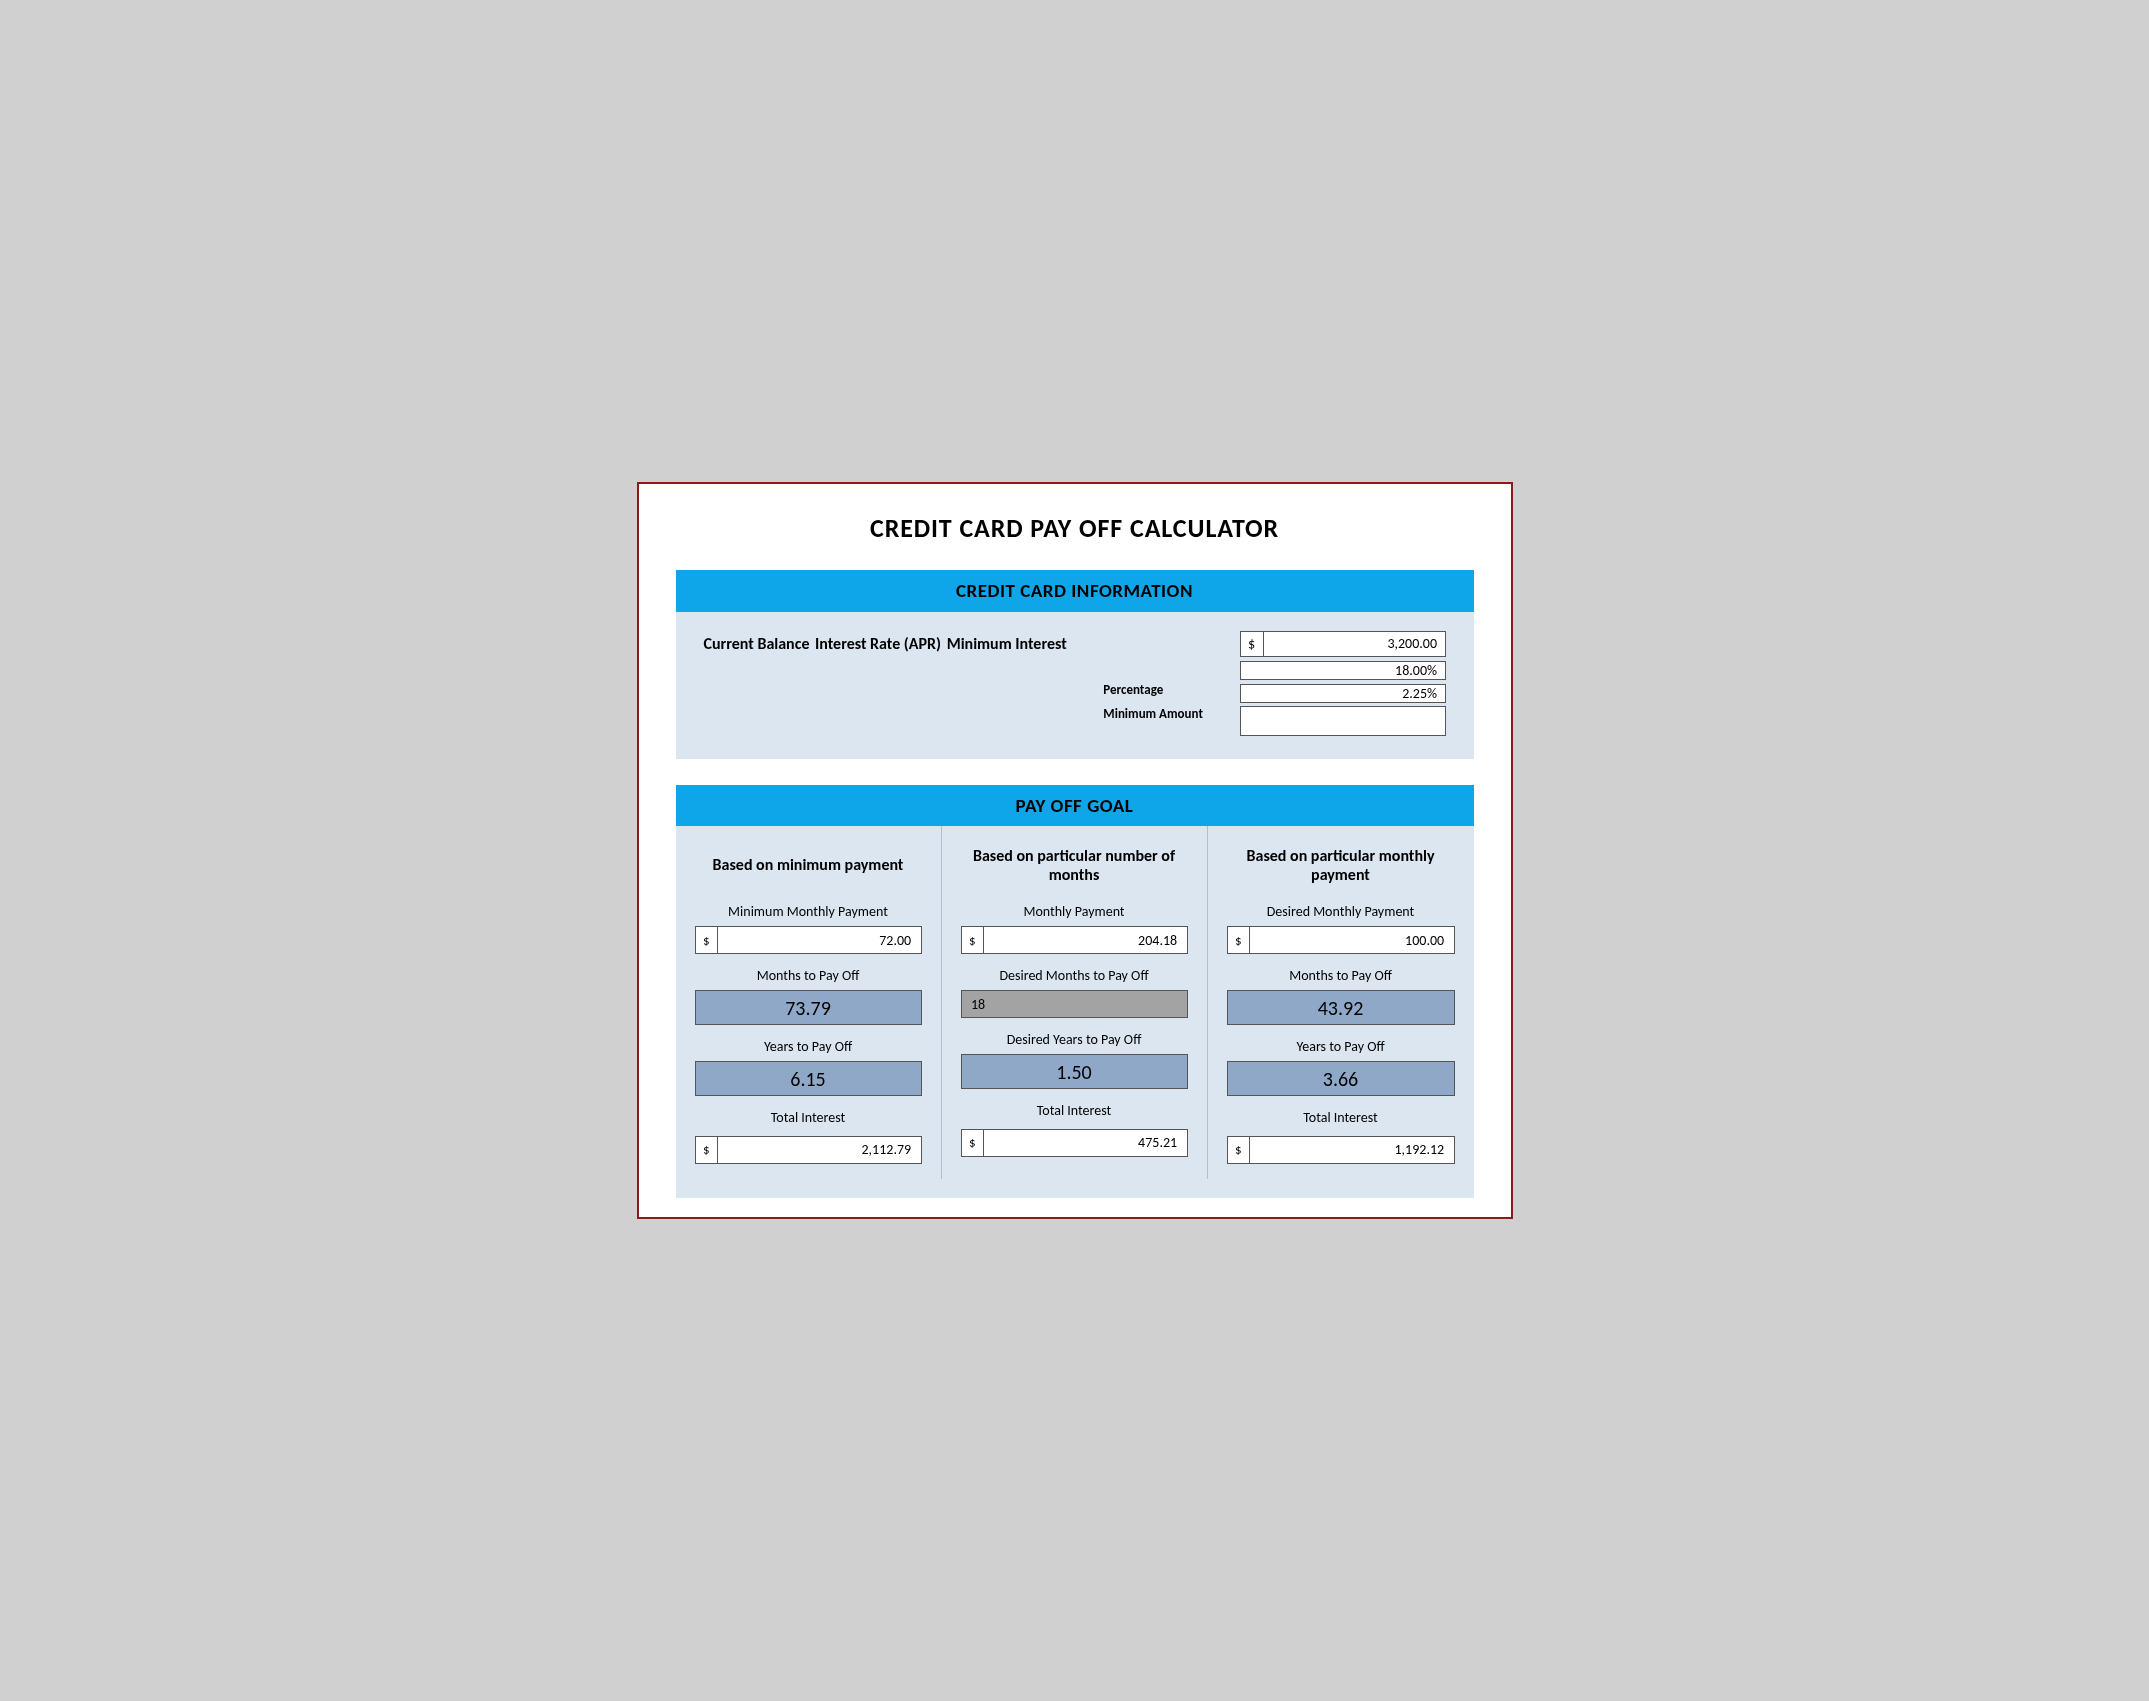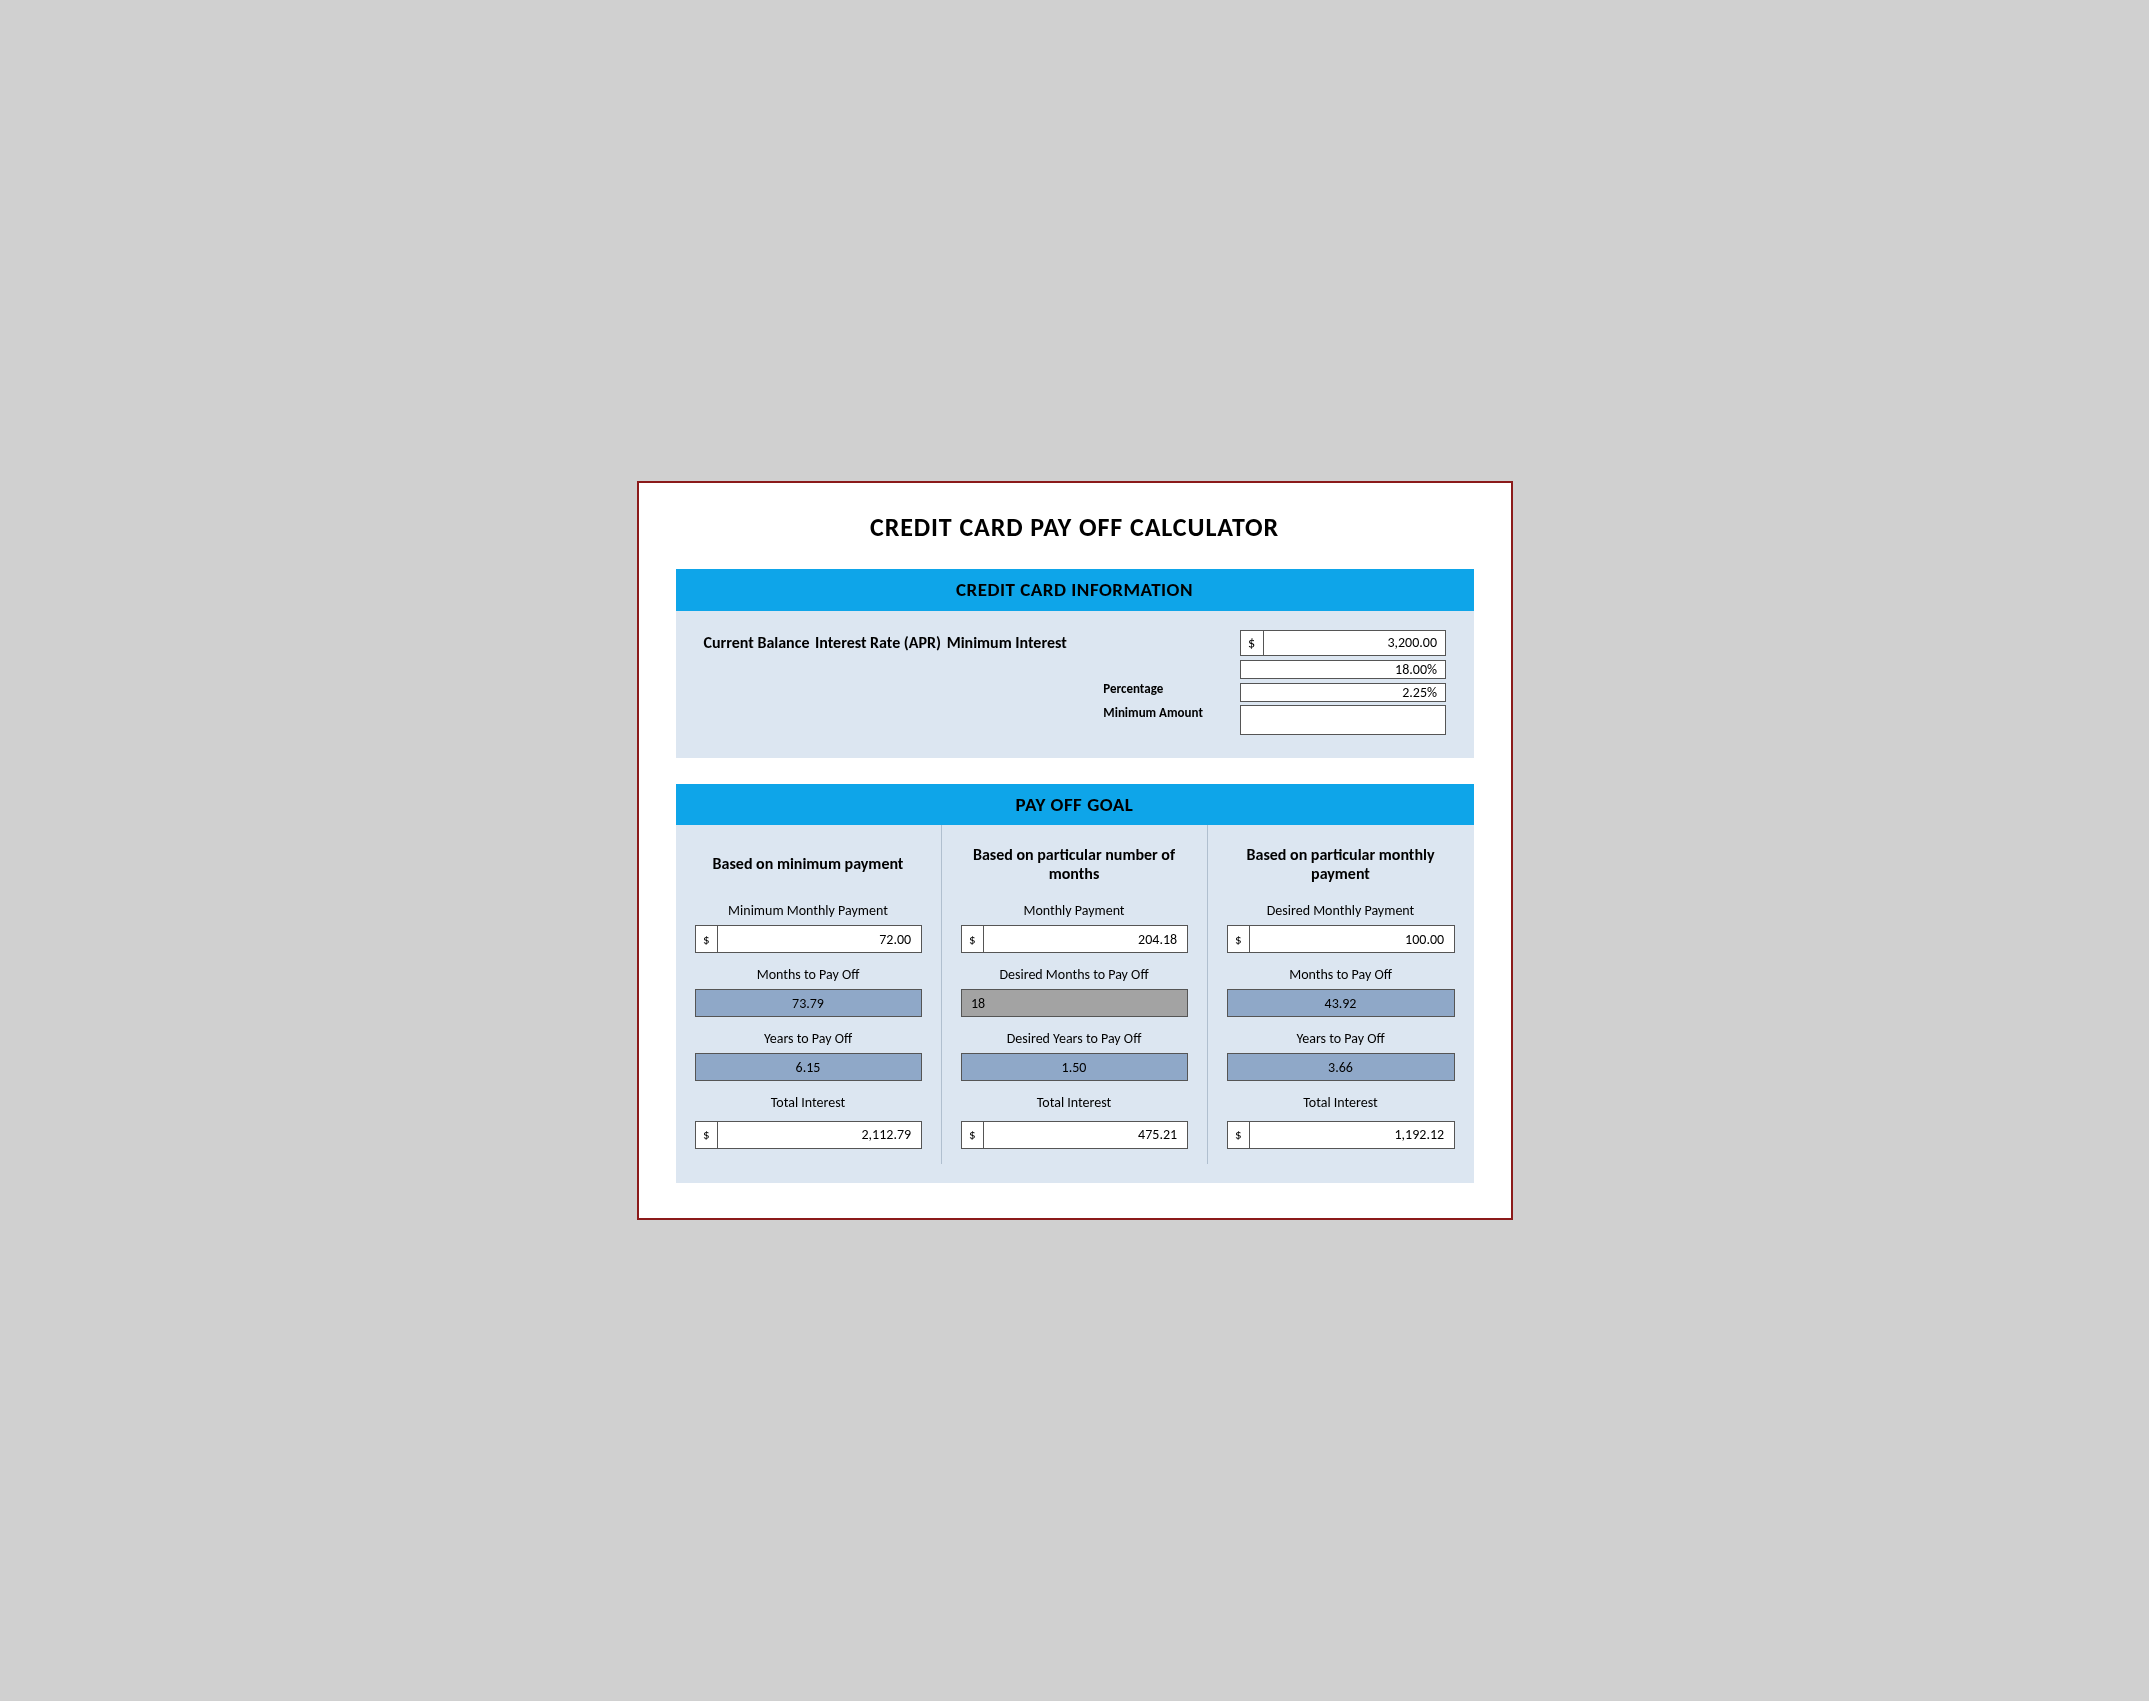--- a/index.html
+++ b/index.html
@@ -14,21 +14,21 @@
       justify-content: center;
       align-items: center;
       min-height: 100vh;
       font-family: 'Calibri', 'Segoe UI', Arial, sans-serif;
     }
 
     .calculator-wrapper {
       background: #ffffff;
       border: 2.3px solid #8b1a1a;
       width: 876px;
-      padding: 28px 37px 35px 37px;
+      padding: 28px 37px 19px 37px;
     }
 
     .main-title {
       text-align: center;
       font-size: 26px;
       font-weight: 900;
       letter-spacing: 0.9px;
       margin-bottom: 26px;
       color: #000;
     }
@@ -185,21 +185,21 @@
       padding: 4.7px 9.4px;
       font-size: 14px;
     }
 
     .result-box {
       background: #8fa8c8;
       border: 1.4px solid #555;
       width: 100%;
       text-align: center;
       padding: 4.7px 9.4px;
-      font-size: 14px;
+      font-size: 20px;
       margin-bottom: 13px;
       color: #000;
     }
 
     .input-box {
       background: #a3a3a3;
       border: 1.4px solid #555;
       width: 100%;
       text-align: left;
       padding: 4.7px 9.4px;

